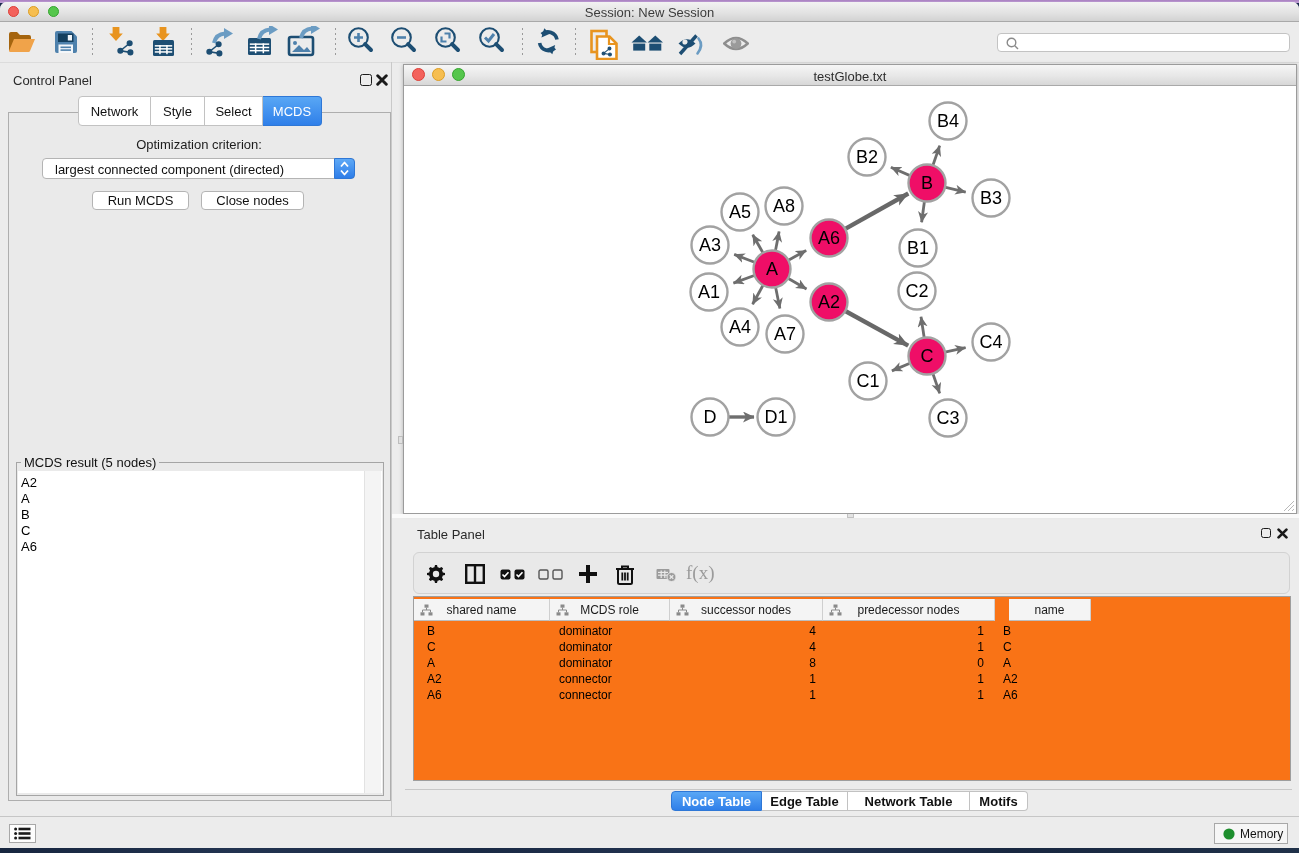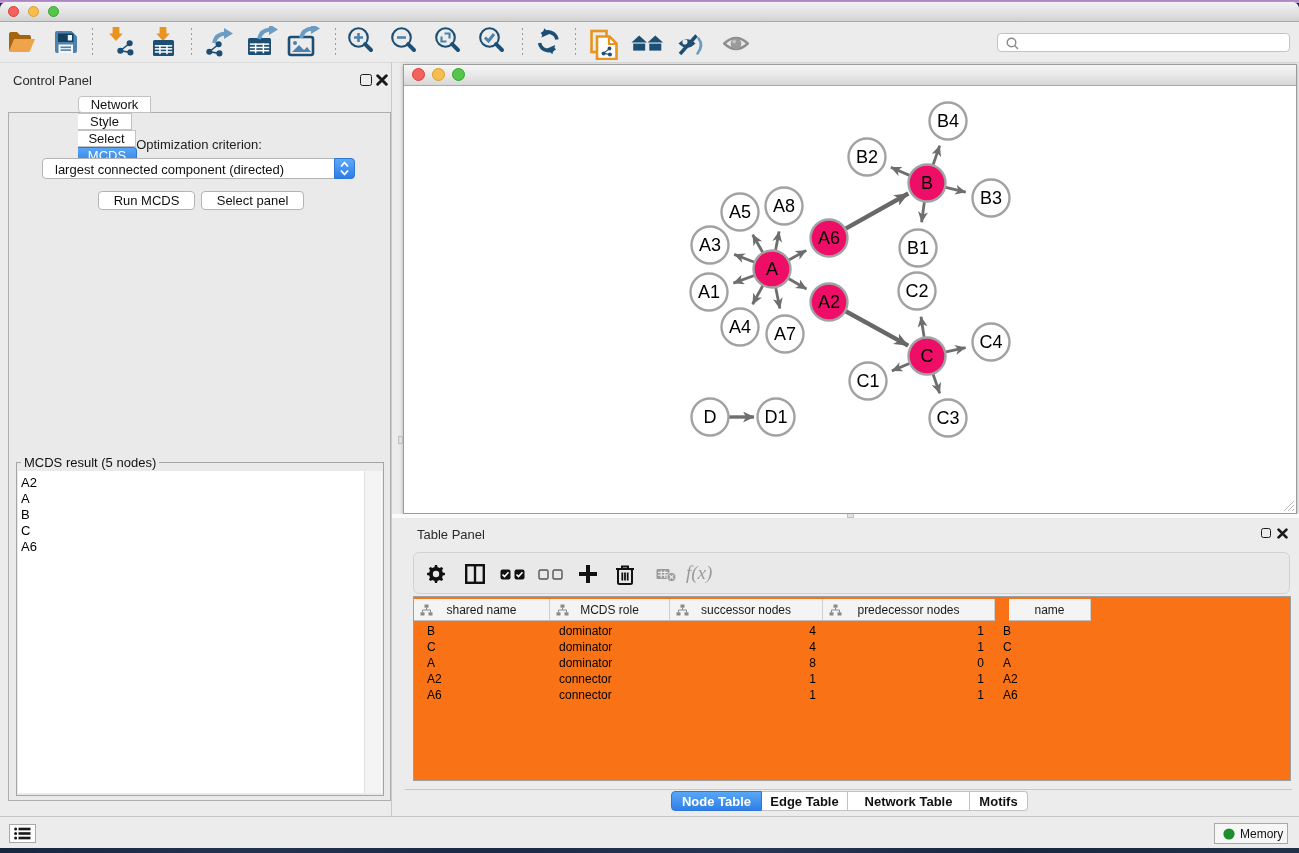--- a/index.html
+++ b/index.html
@@ -22,29 +22,29 @@
 #cp-title{left:13px;top:71px;font-size:13px;color:#2a2a2a;}
 #cp-panel{left:8px;top:110px;width:383px;height:689px;border:1px solid #aeaeae;background:#eaeaea;}
 #cp-border-right{left:391px;top:60px;width:1px;height:756px;background:#c9c9c9;}
 .wbtn{width:12px;height:12px;border:1.8px solid #1a1a1a;border-radius:2.5px;top:72px;}
 .tabs{display:flex;font-size:13px;}
 .tab{background:#fff;border:1px solid #c2c2c2;border-left:none;color:#111;text-align:center;
  display:flex;align-items:center;justify-content:center;}
 .tab:first-child{border-left:1px solid #c2c2c2;border-radius:4px 0 0 4px;}
 .tab:last-child{border-radius:0 4px 4px 0;}
 .tab.sel{background:linear-gradient(180deg,#59a7f5 0%,#2f7fe9 100%);border-color:#2e77d6;color:#fff;}
-#cp-tabs{left:78px;top:94px;height:20px;flex-direction:column;}
+#cp-tabs{left:78px;top:94px;height:30px;}
 #opt-label{left:9px;top:135px;width:380px;text-align:center;font-size:13px;color:#1c1c1c;}
 #dropdown{left:42px;top:156px;width:313px;height:21px;background:#fff;border:1px solid #b4b4b4;border-radius:4px;}
 #dropdown .dtext{position:absolute;left:12px;top:3px;font-size:13px;color:#111;}
 #dropdown .dbtn{position:absolute;right:-1px;top:-1px;width:21px;height:21px;border-radius:0 4px 4px 0;
  background:linear-gradient(180deg,#5ea9f6 0%,#2e7de8 100%);border:1px solid #2e77d6;}
 .btn{background:#fff;border:1px solid #b4b4b4;border-radius:4px;font-size:13px;color:#111;
  display:flex;align-items:center;justify-content:center;top:189px;height:19px;}
-#btn-run{left:98px;width:97px;}
+#btn-run{left:92px;width:97px;}
 #btn-close{left:201px;width:103px;}
 #groupbox{left:16px;top:460px;width:368px;height:334px;border:1px solid #a5a5a5;}
 #grouplabel{left:21px;top:453px;font-size:13px;color:#111;background:#eaeaea;padding:0 3px;}
 #listbox{left:18px;top:469px;width:364px;height:322px;background:#fff;font-size:13px;color:#000;padding-top:4px;}
 #listbox div{padding-left:3px;height:16px;line-height:16px;}
 #list-scroll{left:364px;top:469px;width:17px;height:322px;background:#f4f4f4;border-left:1px solid #e2e2e2;}
 
 #netwin{left:403px;top:62px;width:894px;height:450px;background:#fff;border:1px solid #9b9b9b;
  box-shadow:0 1px 4px rgba(0,0,0,0.25);}
 #nw-titlebar{left:0;top:0;width:892px;height:21px;
@@ -73,20 +73,21 @@
  background:linear-gradient(90deg,#17263f,#223350 18%,#1a2a45 37%,#253654 58%,#182740 78%,#203149);}
 svg{display:block;}
 .icon{position:absolute;}
 </style></head><body>
 <div class="abs" id="wallpaper-top"></div>
 <div class="abs" id="app">
   <div class="abs" id="titlebar">
     <div class="abs tl r"></div>
       <div class="abs tl y"></div>
       <div class="abs tl g"></div>
+    <div class="abs" id="title-text">Session: New Session</div>
   </div>
   <div class="abs" id="toolbar">
       <svg class="icon" style="left:7px;top:7px" width="29" height="26" viewBox="0 0 29 26">
         <path d="M2 22 L2 5 Q2 3 4 3 L10 3 L13 6 L22 6 Q24 6 24 8 L24 10 Z" fill="#a5650f"></path>
         <path d="M2 22 L7 10 L28 10 L23 22 Q22.6 23 21.5 23 L3.5 23 Q2 23 2 22 Z" fill="#f0a34a"></path>
       </svg>
 <svg class="icon" style="left:53px;top:7px" width="26" height="26" viewBox="0 0 26 26">
         <path d="M2 4 Q2 2 4 2 L18.5 2 L24 7.5 L24 22 Q24 24 22 24 L4 24 Q2 24 2 22 Z" fill="#4e81ac"></path>
         <rect x="5" y="4.5" width="15.5" height="8.5" fill="#143f5e"></rect>
         <rect x="14.8" y="6" width="4.2" height="5.5" fill="#f0f4f8"></rect>
@@ -227,37 +228,38 @@
       <span class="dtext">largest connected component (directed)</span>
     <span class="dbtn">
         <svg width="13" height="15" style="position:absolute;left:3px;top:2px" viewBox="0 0 13 15">
           <path d="M3 5.5 L6.5 1.5 L10 5.5" fill="none" stroke="#fff" stroke-width="1.8" stroke-linejoin="round"></path>
           <path d="M3 9.5 L6.5 13.5 L10 9.5" fill="none" stroke="#fff" stroke-width="1.8" stroke-linejoin="round"></path>
         </svg>
       </span>
   </div>
   <div class="abs" id="opt-label">Optimization criterion:</div>
   <div class="abs btn" id="btn-run">Run MCDS</div>
-  <div class="abs btn" id="btn-close">Select panel</div>
+  <div class="abs btn" id="btn-close">Close nodes</div>
   <div class="abs" id="groupbox"></div>
   <div class="abs" id="grouplabel">MCDS result (5 nodes)</div>
   <div class="abs" id="listbox">
       <div>A2</div>
       <div>A</div>
       <div>B</div>
       <div>C</div>
       <div>A6</div>
     </div>
   <div class="abs" id="list-scroll"></div>
 
   <div class="abs" id="netwin">
     <div class="abs" id="nw-titlebar">
       <div class="abs tl r"></div>
         <div class="abs tl y"></div>
         <div class="abs tl g"></div>
+      <div class="abs" id="nw-title-text">testGlobe.txt</div>
     </div>
     <svg class="abs" style="left:0;top:21px" width="892" height="426" viewBox="0 0 892 426" font-family="Liberation Sans,sans-serif">
       <defs>
         <marker id="arS" markerUnits="userSpaceOnUse" markerWidth="13" markerHeight="11" refX="10.5" refY="5" orient="auto">
             <path d="M0 0 L11 5 L0 10 L3 5 Z" fill="#6e6e6e"></path>
           </marker>
         <marker id="arB" markerUnits="userSpaceOnUse" markerWidth="17" markerHeight="14" refX="14" refY="6" orient="auto">
             <path d="M0 0 L14.5 6 L0 12 L3.8 6 Z" fill="#686868"></path>
           </marker>
         <marker id="arM" markerUnits="userSpaceOnUse" markerWidth="14" markerHeight="12" refX="11" refY="5.5" orient="auto">
@@ -371,21 +373,21 @@
       </svg>
 <svg class="icon" style="left:242px;top:14px" width="21" height="15" viewBox="0 0 21 15">
         <rect x="0.5" y="2" width="13" height="10" rx="1" fill="#9b9b9b"></rect>
         <rect x="2" y="4.8" width="10" height="1.2" fill="#e9e9e9"></rect>
         <rect x="2" y="7.6" width="10" height="1.2" fill="#e9e9e9"></rect>
         <rect x="4.6" y="3.5" width="1.2" height="7.5" fill="#e9e9e9"></rect>
         <rect x="8.2" y="3.5" width="1.2" height="7.5" fill="#e9e9e9"></rect>
         <circle cx="15.5" cy="10" r="4.5" fill="#9b9b9b" stroke="#e9e9e9" stroke-width="1"></circle>
         <path d="M13.7 8.2 L17.3 11.8 M17.3 8.2 L13.7 11.8" stroke="#e9e9e9" stroke-width="1.3"></path>
       </svg>
-<div class="abs" style="left:272px;top:9px;width:40px;font-family:'Liberation Serif',serif;font-style:italic;font-size:19px;color:#9b9b9b;">f(x)</div>
+<div class="abs" style="left:272px;top:9px;width:40px;font-family:'Liberation Serif',serif;font-size:19px;color:#9b9b9b;">f(x)</div>
     </div>
   <div class="abs" id="tp-table">
       <div class="th" style="left:0px;width:136px"><span style="position:absolute;left:6px;top:5px">
           <svg width="13" height="12" viewBox="0 0 13 12" style="margin-right:4px;flex:none">
             <rect x="4.5" y="0.5" width="4" height="3.2" fill="#8a8a8a"></rect>
             <path d="M6.5 3.7 L6.5 6 M2.5 8.3 L2.5 6 L10.5 6 L10.5 8.3" stroke="#8a8a8a" fill="none"></path>
             <rect x="0.5" y="8.3" width="4" height="3.2" fill="#8a8a8a"></rect>
             <rect x="8.5" y="8.3" width="4" height="3.2" fill="#8a8a8a"></rect>
           </svg>
         </span>shared name</div>

